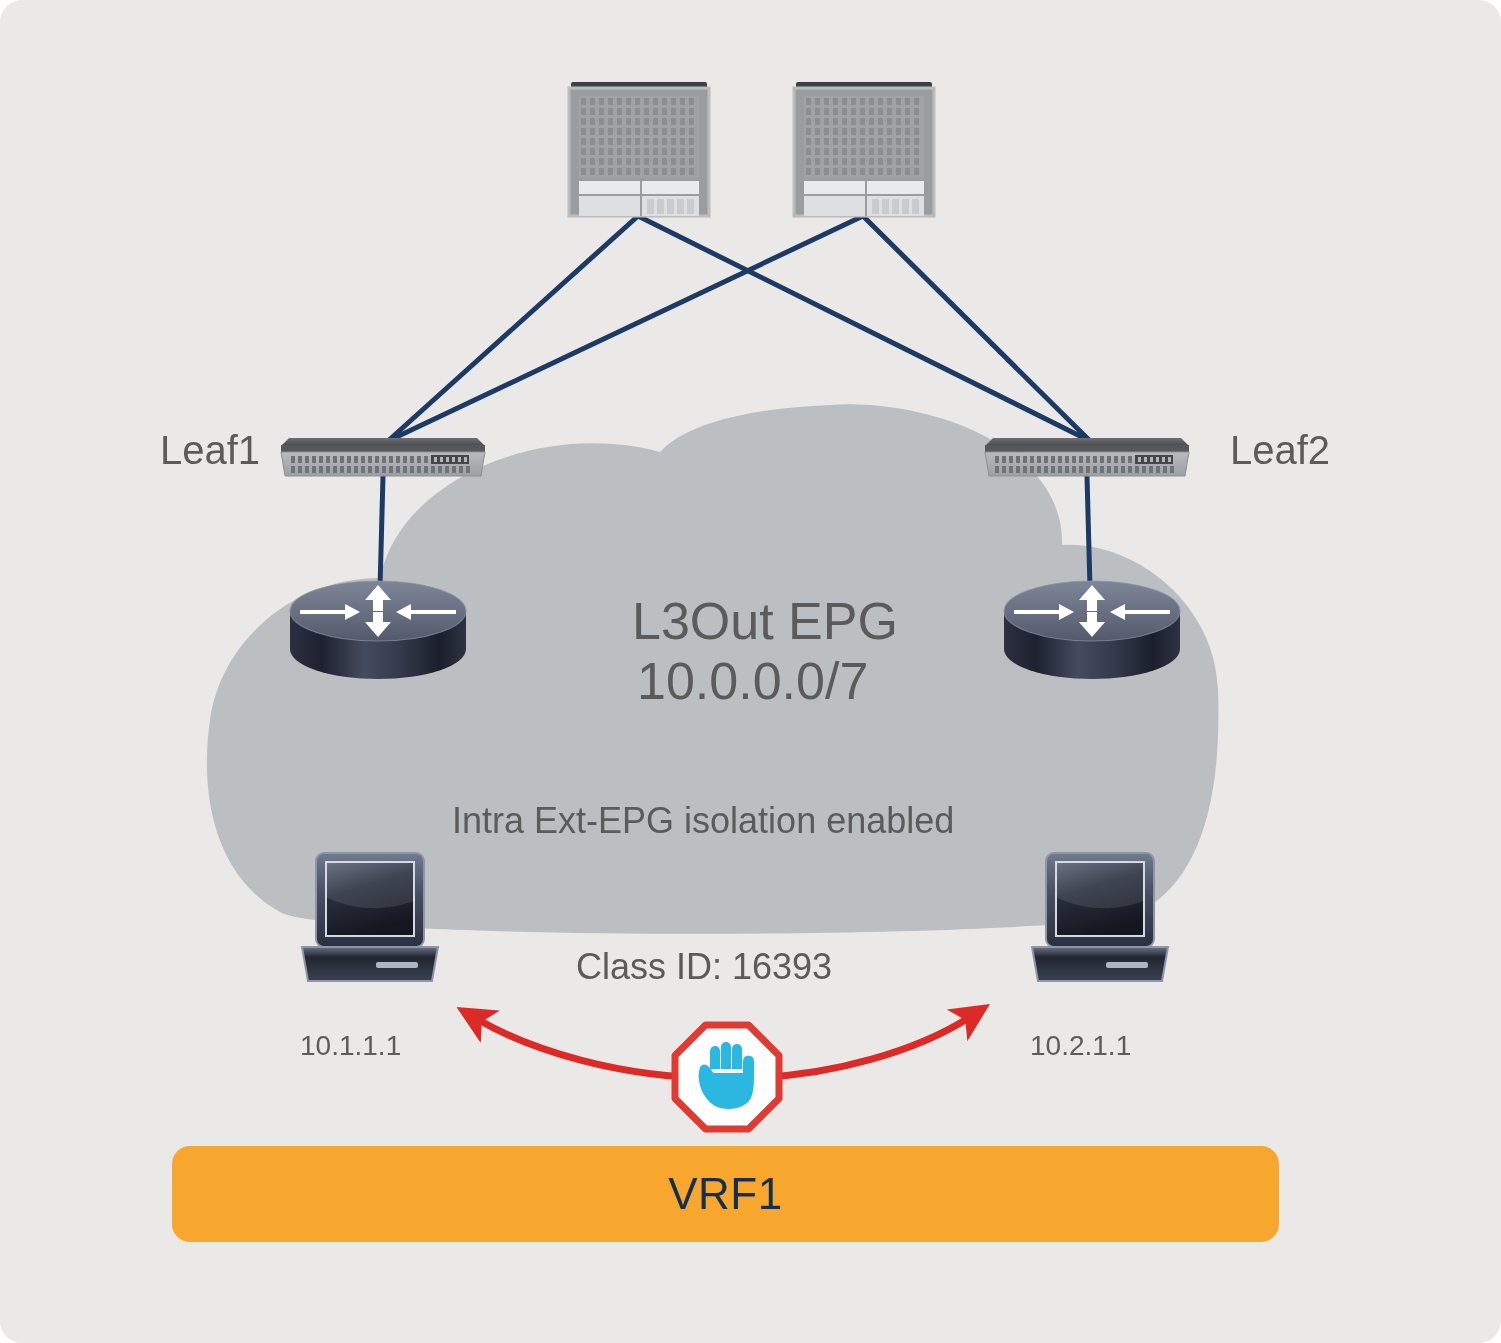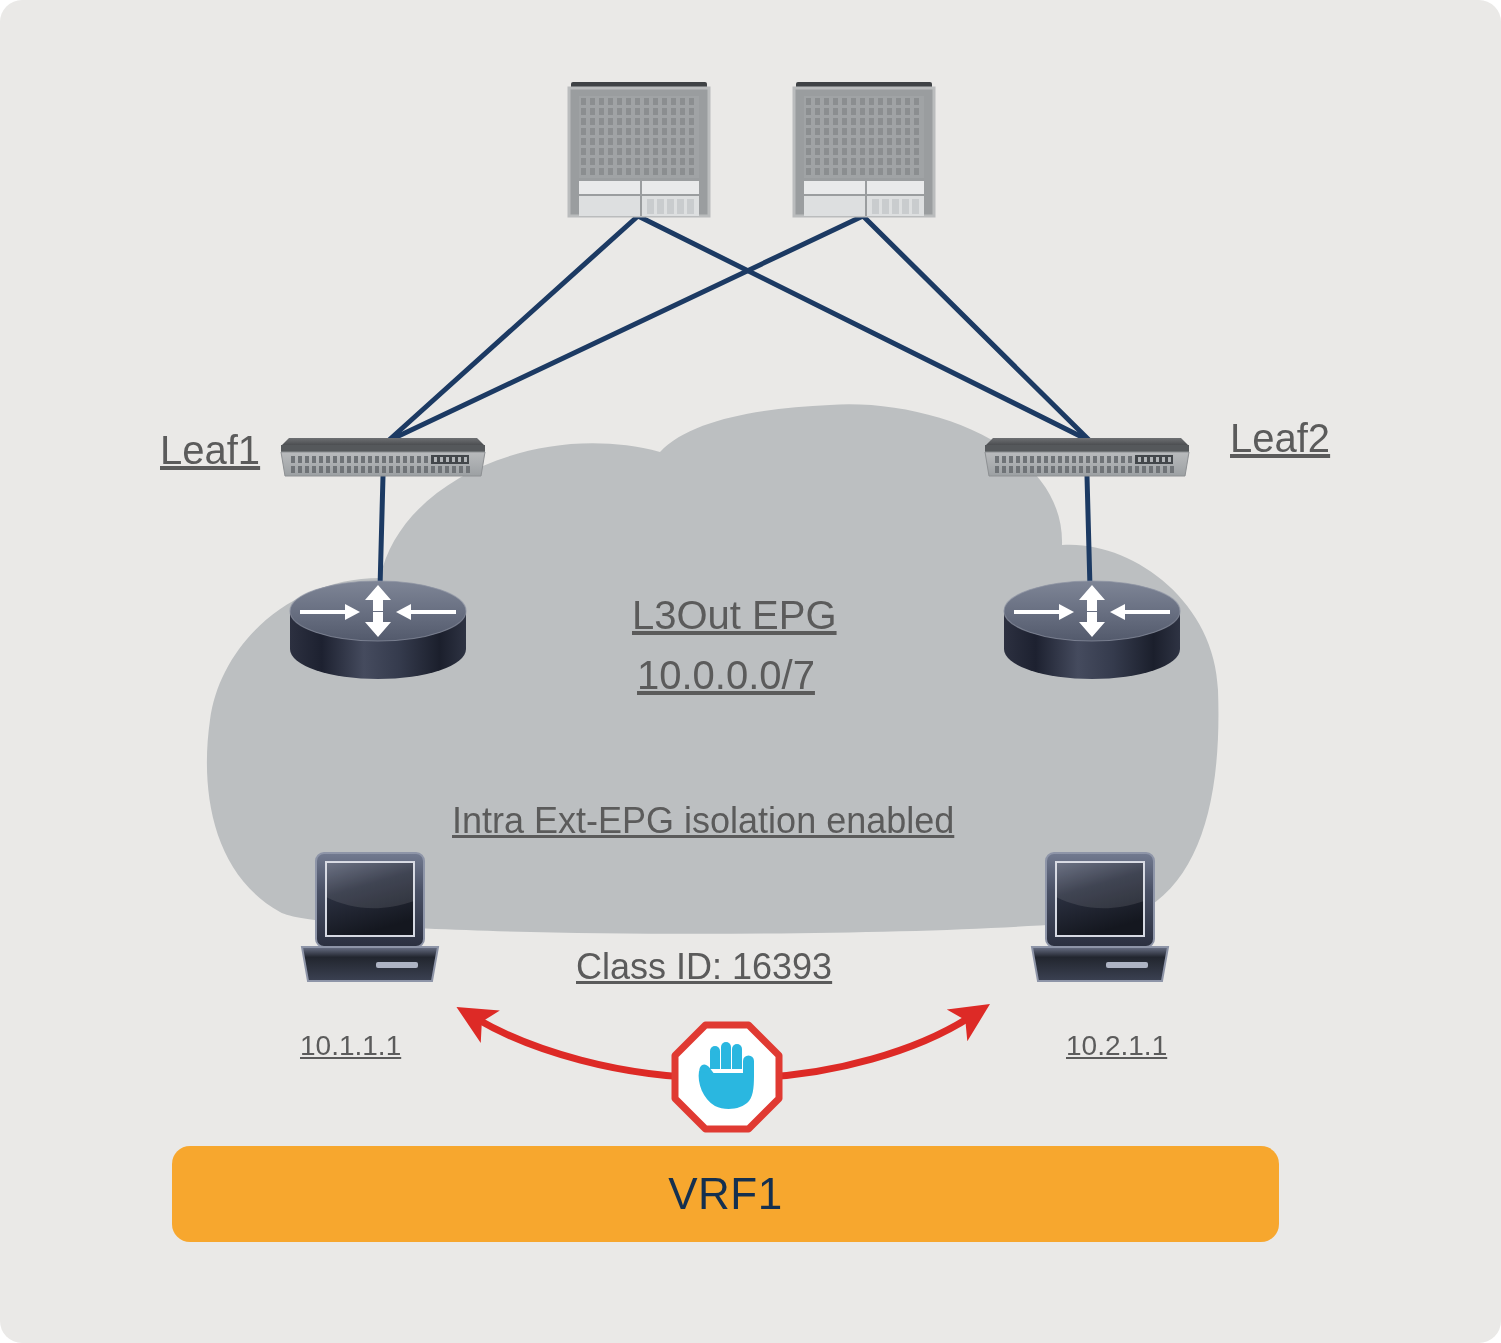--- a/index.html
+++ b/index.html
@@ -28,24 +28,23 @@
     left: 0; top: 0;
     width: 1501px;
     height: 1343px;
   }
   .lbl {
     position: absolute;
     color: #5b5b5b;
     font-family: "Liberation Sans", sans-serif;
     white-space: nowrap;
     line-height: 1;
-    text-decoration: underline;
   }
   .lbl-leaf    { font-size: 40px; }
-  .lbl-cloud   { font-size: 40px; }
+  .lbl-cloud   { font-size: 52px; }
   .lbl-iso     { font-size: 36px; margin-top: 48px; }
   .lbl-classid { font-size: 36px; margin-top: 16px; }
   .lbl-ip      { font-size: 28px; }
   .vrf-bar {
     position: absolute;
     left: 172px;
     top: 1146px;
     width: 1107px;
     height: 96px;
     background: #f7a72e;
@@ -576,27 +575,27 @@
         <path d="M5,-28 a5,5 0 0 1 10,0 v20 h-10 z"></path>
         <path d="M-17,-26 a5,5 0 0 1 10,0 v18 h-10 z"></path>
         <path d="M16,-16 a5.5,5.5 0 0 1 11,0 v16 h-11 z"></path>
         <path d="M-27,-2 c-3,-9 4,-14 9,-8 l6,8 z"></path>
         <path d="M-28,-6 C-30,6 -24,22 -12,29 C-2,34 14,33 22,24 C27,18 27,6 27,-4 L-20,-4 Z"></path>
       </g>
     </g>
   </svg>
 
   <div class="lbl lbl-leaf" style="left:160px; top:430px;">Leaf1</div>
-  <div class="lbl lbl-leaf" style="left:1230px; top:418px;">Leaf2</div>
+  <div class="lbl lbl-leaf" style="left:1230px; top:430px;">Leaf2</div>
 
   <div class="lbl lbl-cloud" style="left:632px; top:595px;">L3Out EPG</div>
   <div class="lbl lbl-cloud" style="left:637px; top:655px;">10.0.0.0/7</div>
   <div class="lbl lbl-iso" style="left:452px; top:755px;">Intra Ext-EPG isolation enabled</div>
 
   <div class="lbl lbl-classid" style="left:576px; top:933px;">Class ID: 16393</div>
 
   <div class="lbl lbl-ip" style="left:300px; top:1032px;">10.1.1.1</div>
-  <div class="lbl lbl-ip" style="left:1030px; top:1032px;margin-left:36px;">10.2.1.1</div>
+  <div class="lbl lbl-ip" style="left:1030px; top:1032px;">10.2.1.1</div>
 
   <div class="vrf-bar">
     <span class="vrf-text">VRF1</span>
   </div>
 </div>
 
 </body></html>

